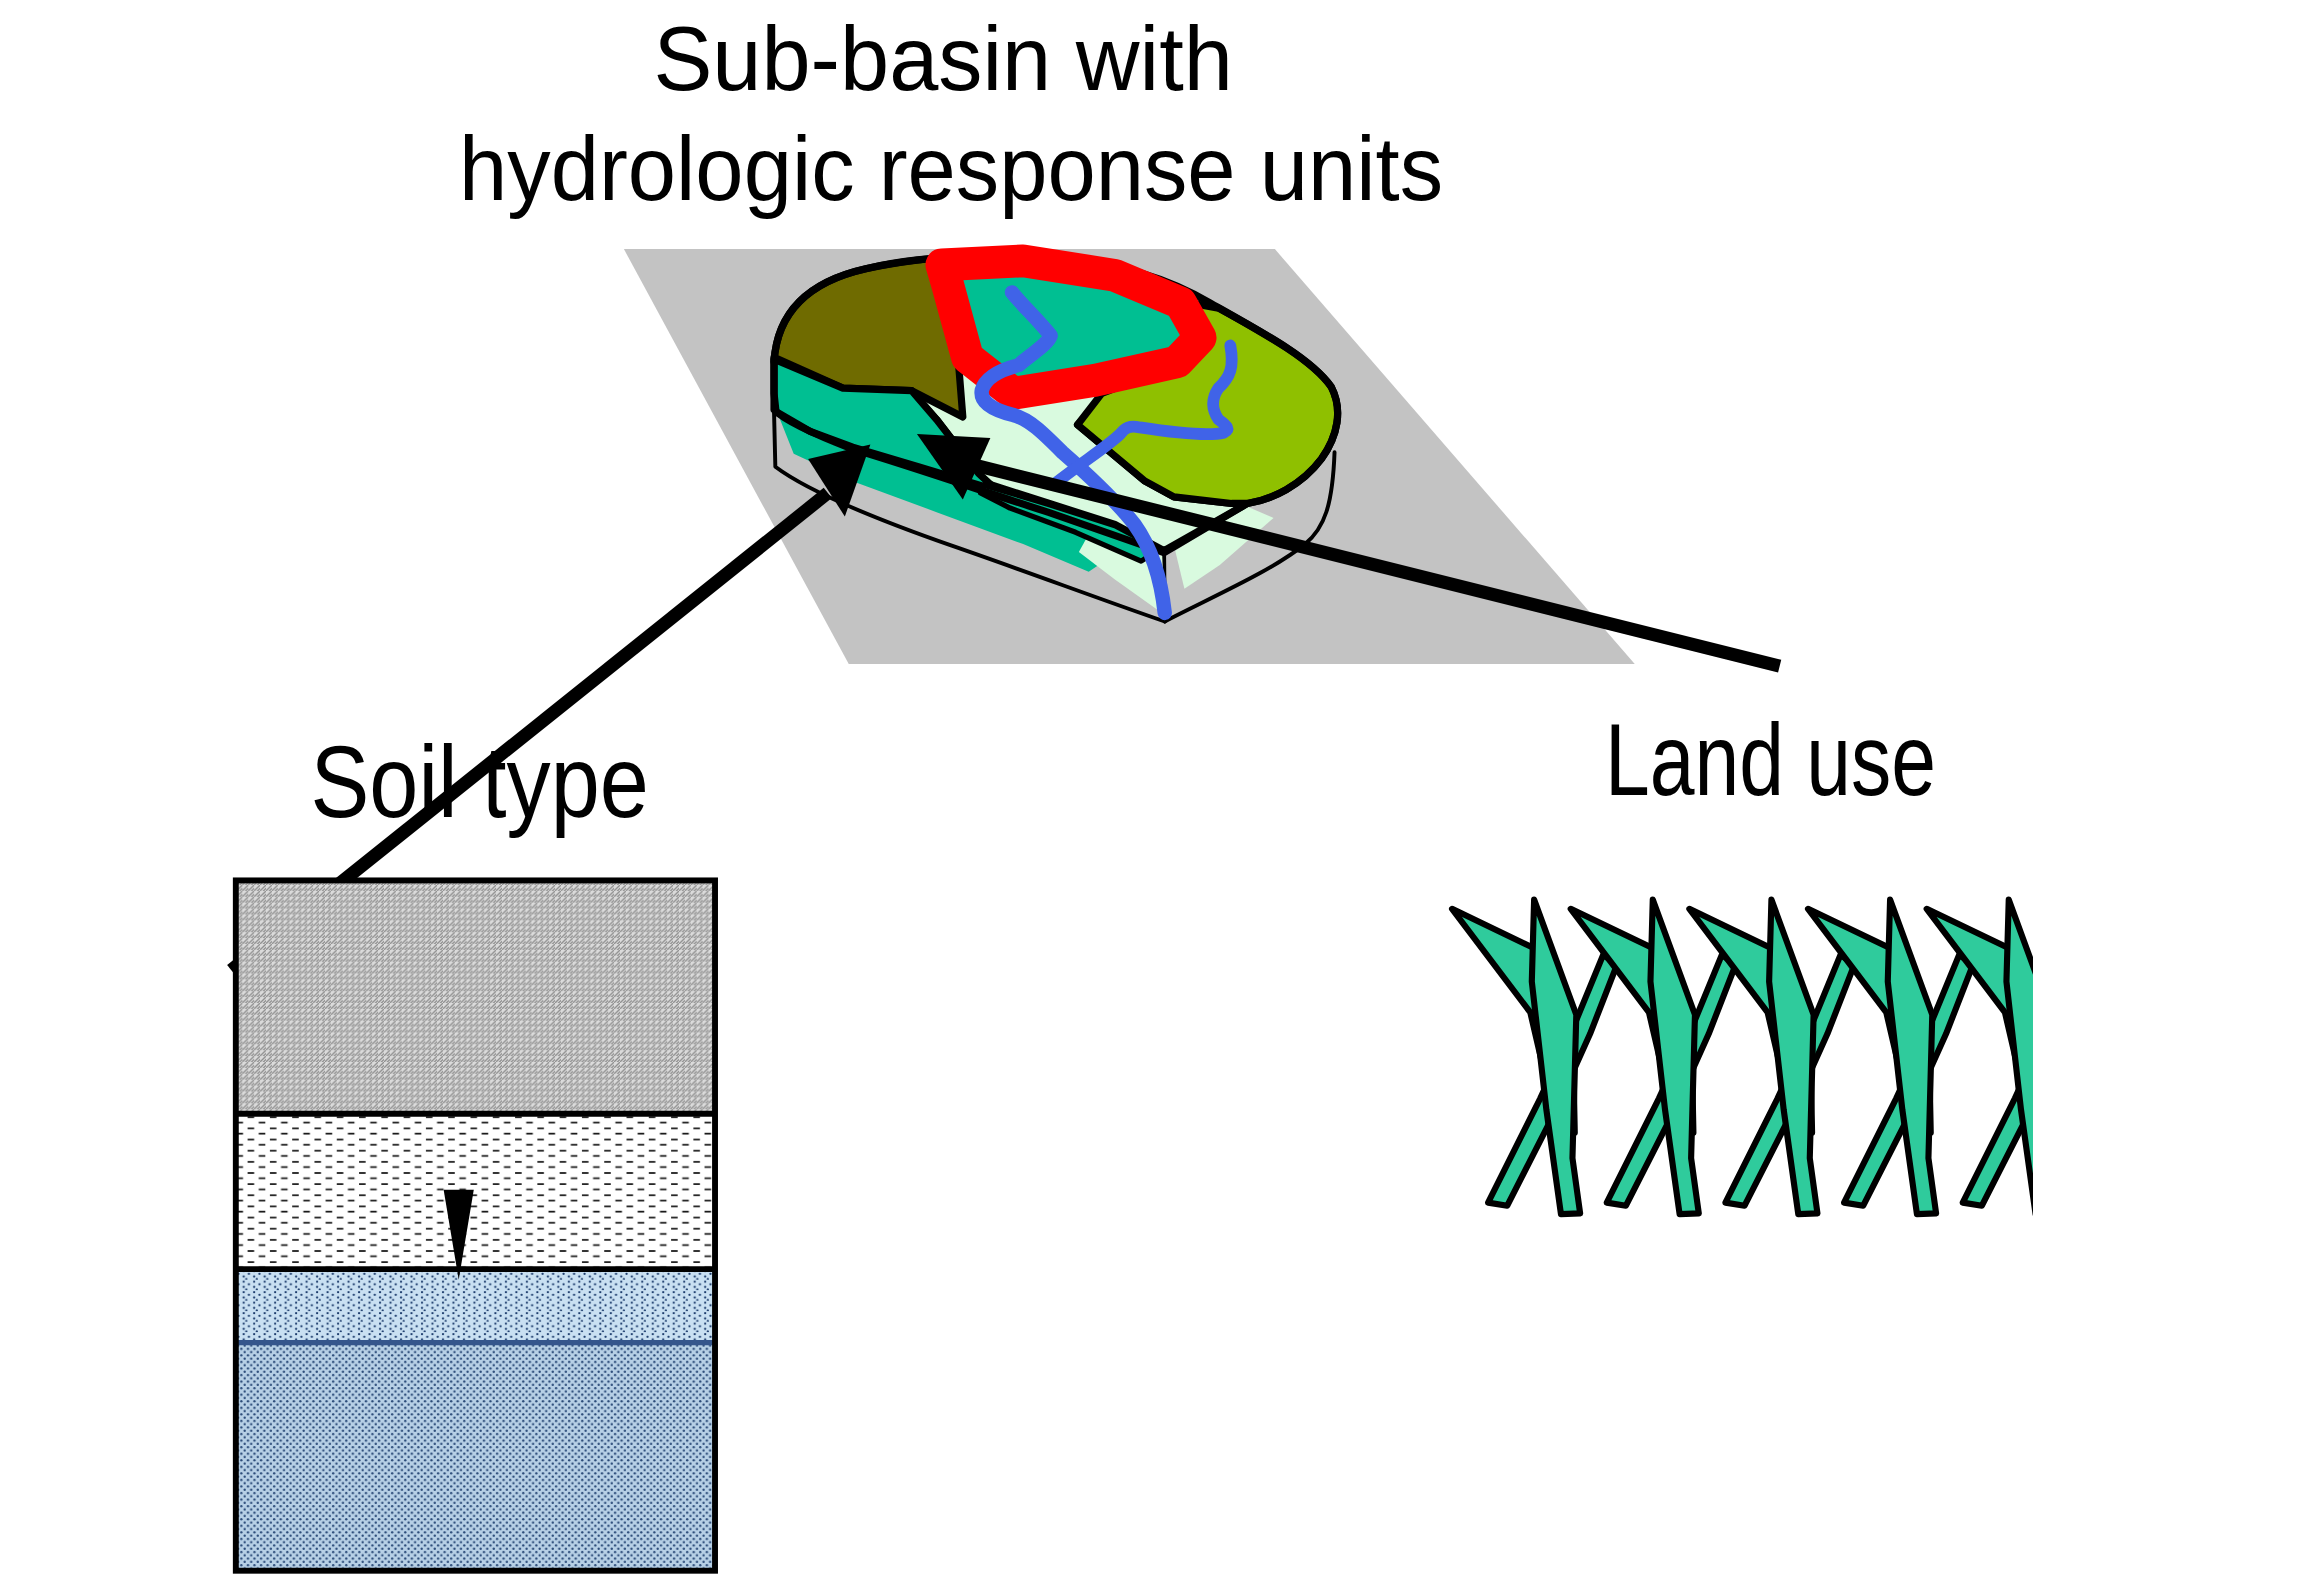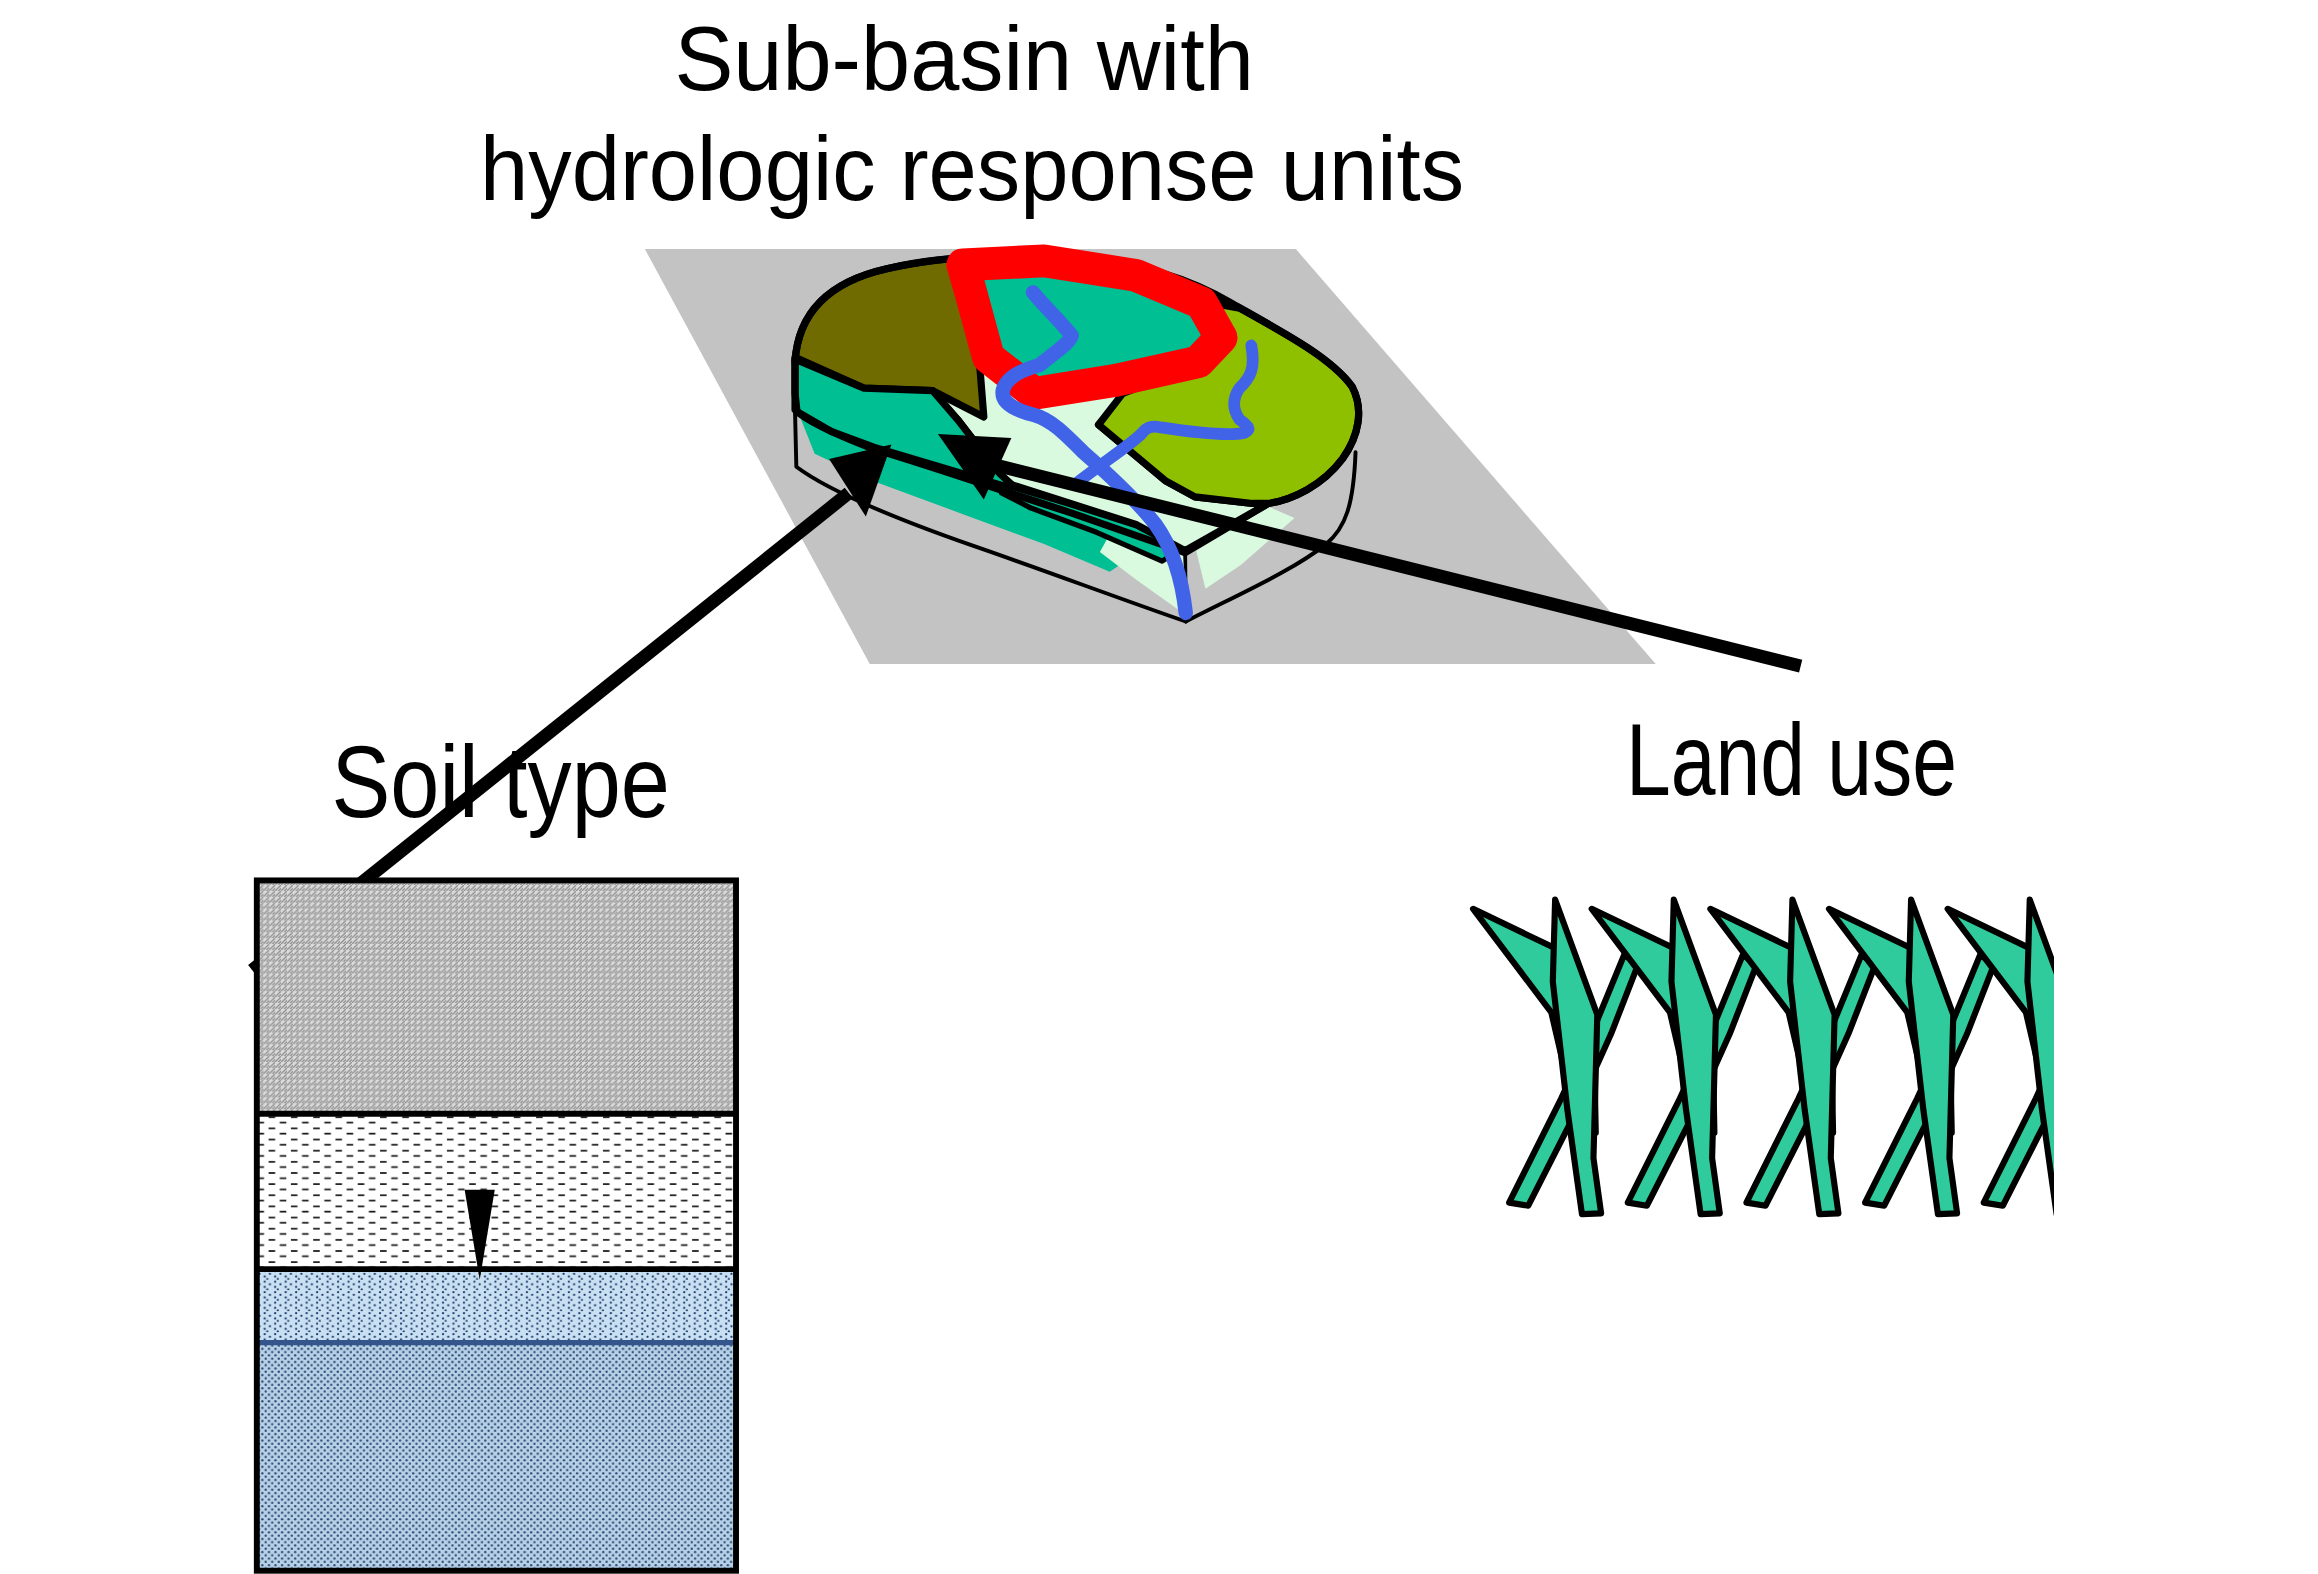--- a/index.html
+++ b/index.html
@@ -1,17 +1,17 @@
 <!DOCTYPE html>
 <html style="font-size:10.5px"><head>
 <meta charset="utf-8">
 <style>
   html,body{margin:0;padding:0;background:#fff;}
   .page{position:relative;width:2033px;height:1574px;background:#fff;overflow:hidden;
-        font-family:"Liberation Sans","DejaVu Sans",sans-serif;margin-left:21px;}
+        font-family:"Liberation Sans","DejaVu Sans",sans-serif;}
   svg{position:absolute;left:0;top:0;}
   text{font-family:"Liberation Sans","DejaVu Sans",sans-serif;fill:#000;}
   .title-text{font-size:138px;}
   .label-text{font-size:155px;}
   .thick{fill:none;stroke:#000;stroke-width:11;stroke-linejoin:round;stroke-linecap:round;}
   .thin{fill:none;stroke:#000;stroke-width:6;stroke-linejoin:round;stroke-linecap:round;}
   .region{stroke:#000;stroke-width:11;stroke-linejoin:round;}
   .striplet{stroke:#000;stroke-width:8;stroke-linejoin:round;}
   .noline{stroke:none;}
   .hru-ring{fill:#00BF92;stroke-width:50;stroke-linejoin:round;}

